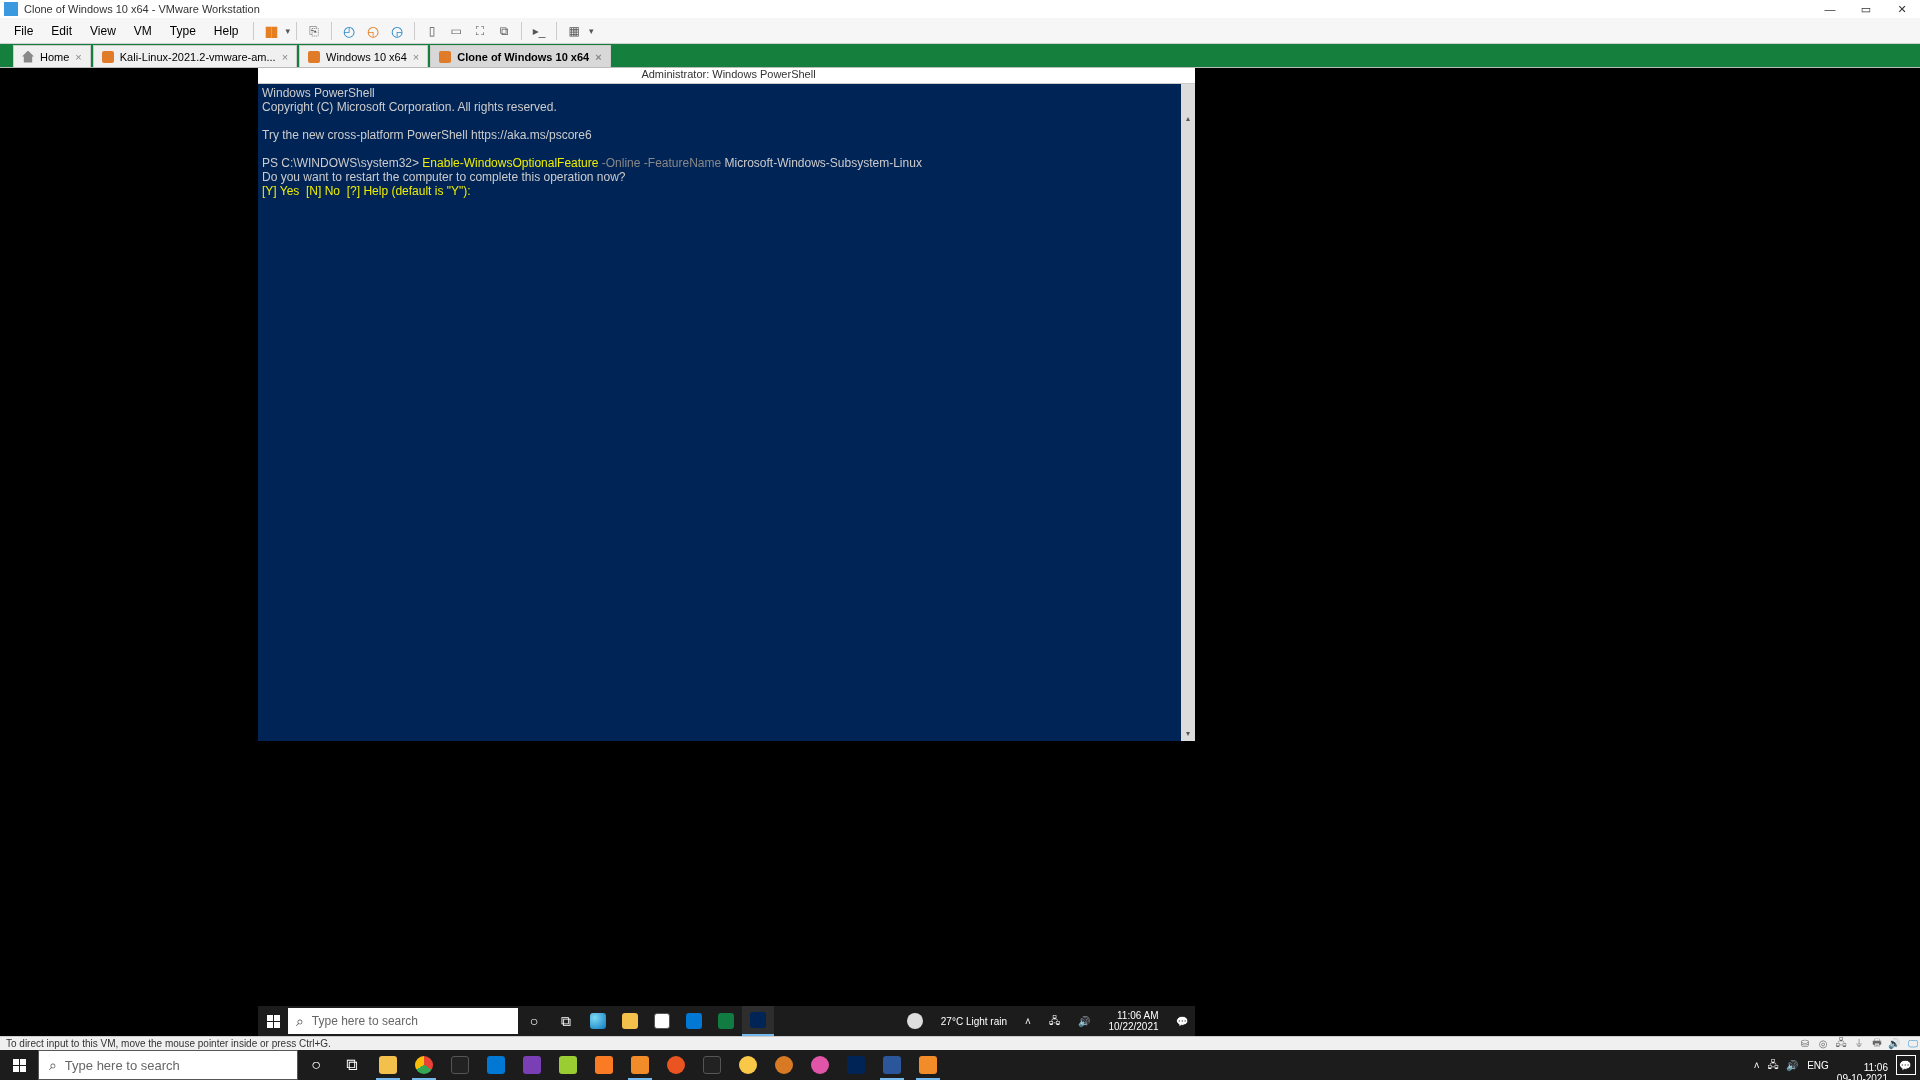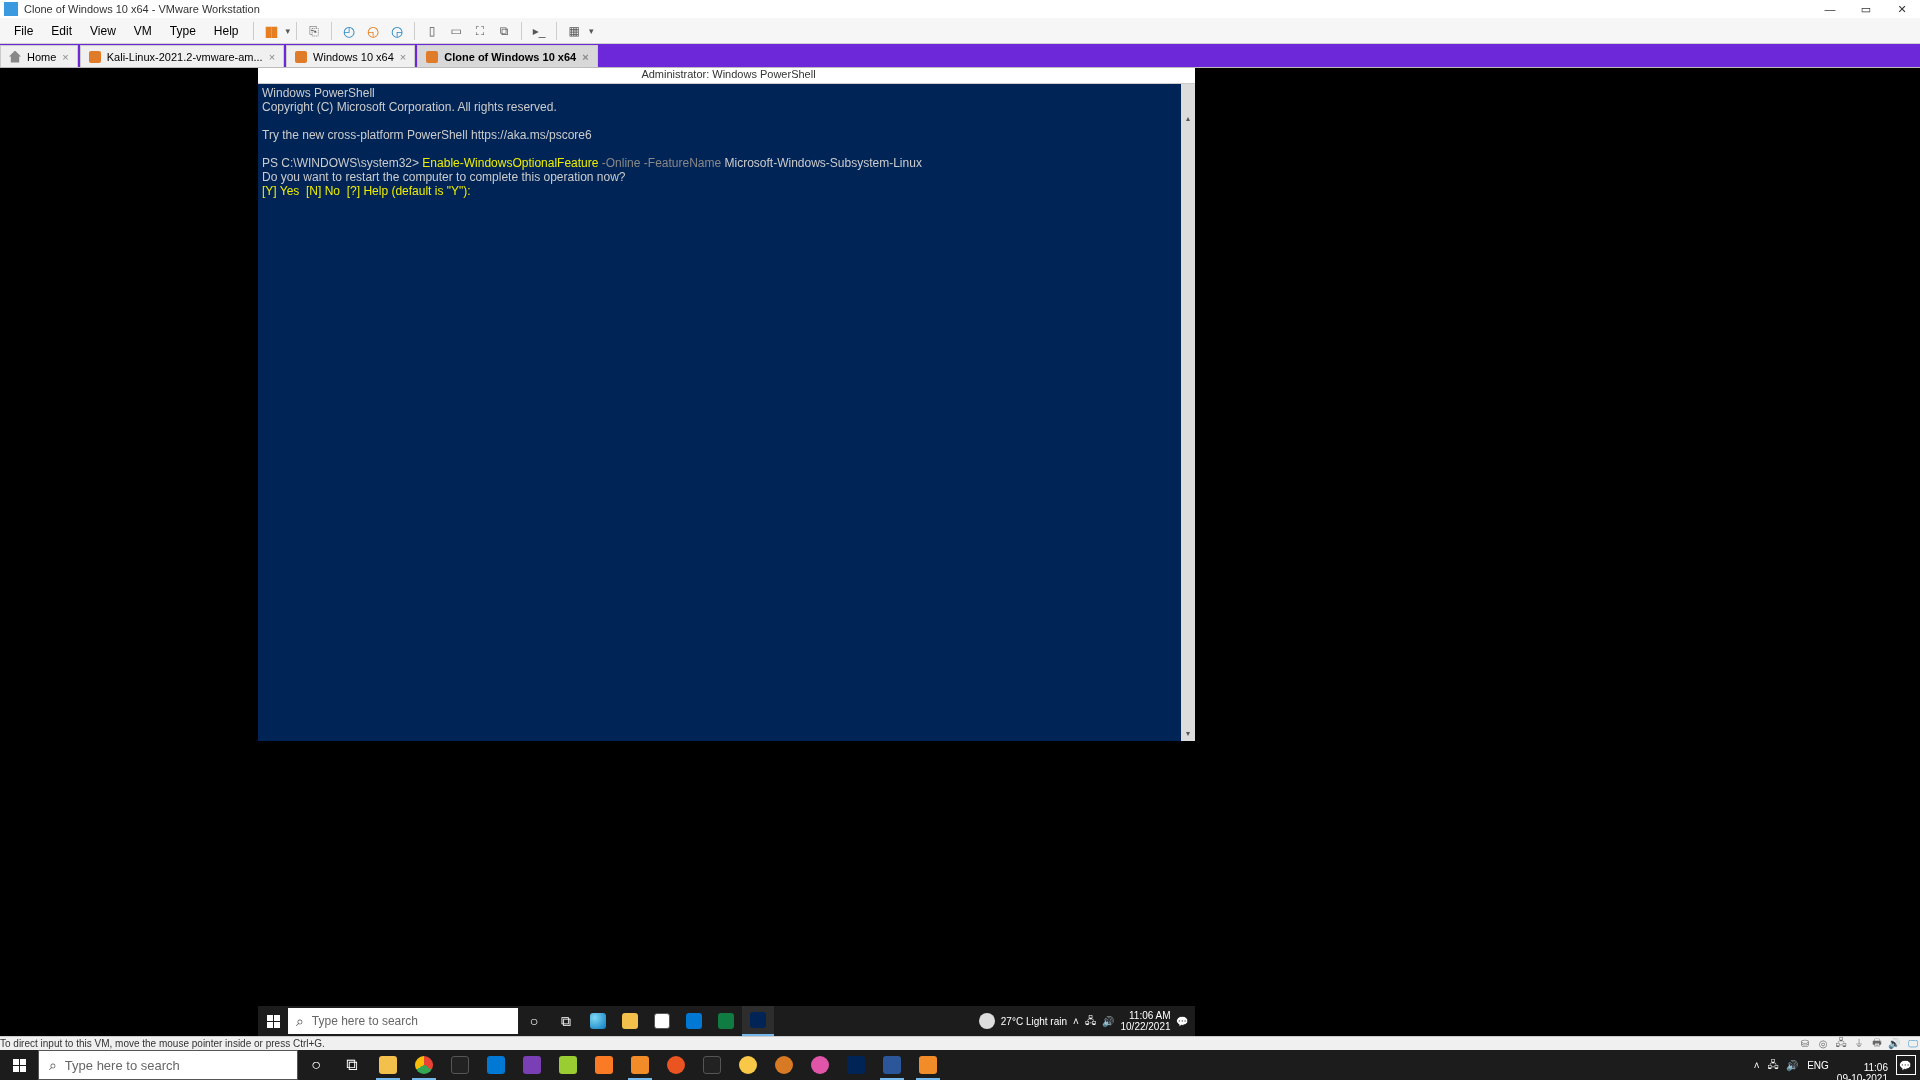--- a/index.html
+++ b/index.html
@@ -16,21 +16,21 @@
 .vm-menu .mitem { padding: 2px 8px; cursor:pointer; }
 .vm-menu .sep { width:1px; height:18px; background:#ccc; margin: 0 4px; }
 .vm-menu .tbtn { width:22px; height:22px; display:flex; align-items:center; justify-content:center; color:#555; cursor:pointer; }
 .vm-menu .pause { color:#e67e22; font-weight:bold; letter-spacing:-2px; font-size:14px; }
 .vm-menu .dd { font-size:9px; color:#555; padding-left:2px; }
 .snap { font-size:14px; }
 .snap.o { color:#e67e22; }
 .snap.b { color:#2a88c9; }
 
 
-.vm-tabs { height: 24px; background: #6d28d9; display:flex; align-items:flex-end; padding-left: 0; border-bottom:1px solid #bbb;text-align:right; }
+.vm-tabs { height: 24px; background: #15803d; display:flex; align-items:flex-end; padding-left: 13px; border-bottom:1px solid #bbb;text-align:right; }
 .vm-tab { height: 22px; display:flex; align-items:center; font-size:11px; padding: 0 8px; gap:6px; background:#f0f0f0; border:1px solid #ccc; border-bottom:none; margin-right:2px; cursor:pointer; }
 .vm-tab.active { background:#d8d8d8; font-weight:bold; }
 .vm-tab .tico { width:12px; height:12px; display:inline-block; }
 .vm-tab .close { font-size:11px; color:#888; }
 .tico.home { background:#888; clip-path: polygon(50% 0, 100% 50%, 85% 50%, 85% 100%, 15% 100%, 15% 50%, 0 50%); }
 .tico.vm { background:#e07b2a; border-radius:2px; }
 
 
 .vm-viewport { background:#000; height: calc(1080px - 18px - 26px - 24px - 14px - 30px); position:relative; }
 
@@ -51,33 +51,33 @@
 .ps-scroll .dn { position:absolute; bottom:0; width:100%; }
 
 
 .guest-taskbar { position:absolute; left:0; bottom:0; width:937px; height:30px; background:#1c1c1c; display:flex; align-items:center; }
 .g-start { width:30px; height:30px; display:flex; align-items:center; justify-content:center; color:#fff; cursor:pointer; }
 .winlogo { display:grid; grid-template-columns:6px 6px; grid-template-rows:6px 6px; gap:1px; }
 .winlogo span { background:#fff; }
 .g-search { width: 230px; height: 26px; background:#fff; display:flex; align-items:center; padding-left:8px; gap:8px; font-size:12px; color:#666; }
 .g-tico { width:32px; height:30px; display:flex; align-items:center; justify-content:center; color:#fff; font-size:14px; cursor:pointer; }
 .g-tico.active { border-bottom: 2px solid #76b9ed; box-sizing:border-box; background: rgba(255,255,255,0.08); }
-.g-tray { margin-left:auto; display:flex; align-items:center; gap:6px; color:#fff; font-size:10px; padding-right:6px; }
+.g-tray { margin-left:auto; display:flex; align-items:center; gap:18px; color:#fff; font-size:10px; padding-right:6px; }
 .g-tray .clock { text-align:right; line-height:11px; }
 .chip { display:inline-block; width:16px; height:16px; border-radius:3px; }
 .chip.edge { background: radial-gradient(circle at 30% 30%, #7fd8f3, #0a7bc2); }
 .chip.folder { background:#f3c04b; }
 .chip.store { background:#fff; border:1px solid #555; }
 .chip.mail { background:#0078d4; }
 .chip.excel { background:#107c41; }
 .chip.ps { background:#012456; }
 .chip.cloud { background:#ddd; border-radius:50%; }
 
 
-.vm-status { height: 14px; background:#f0f0f0; font-size:10px; color:#333; display:flex; align-items:center; border-top:1px solid #ccc; }
+.vm-status { height: 14px; background:#f0f0f0; font-size:10px; color:#333; display:flex; align-items:center; padding-left:6px; border-top:1px solid #ccc; }
 .vm-status .spacer { flex:1; }
 .vm-status .sicon { width:14px; height:12px; margin-left:4px; color:#666; font-size:10px; display:flex; align-items:center; justify-content:center; }
 
 
 .host-taskbar { height: 30px; background:#1c1c1c; display:flex; align-items:center; }
 .h-start { width:38px; height:30px; display:flex; align-items:center; justify-content:center; cursor:pointer; }
 .h-search { width: 260px; height: 30px; background:#fff; display:flex; align-items:center; padding-left:10px; gap:8px; font-size:13px; color:#666; border:1px solid #555; }
 .h-tico { width:36px; height:30px; display:flex; align-items:center; justify-content:center; cursor:pointer; position:relative; }
 .h-tico.active::after { content:""; position:absolute; bottom:0; left:6px; right:6px; height:2px; background:#76b9ed; }
 .h-tray { margin-left:auto; display:flex; align-items:center; gap:8px; color:#fff; font-size:10px; padding-right:4px; }

